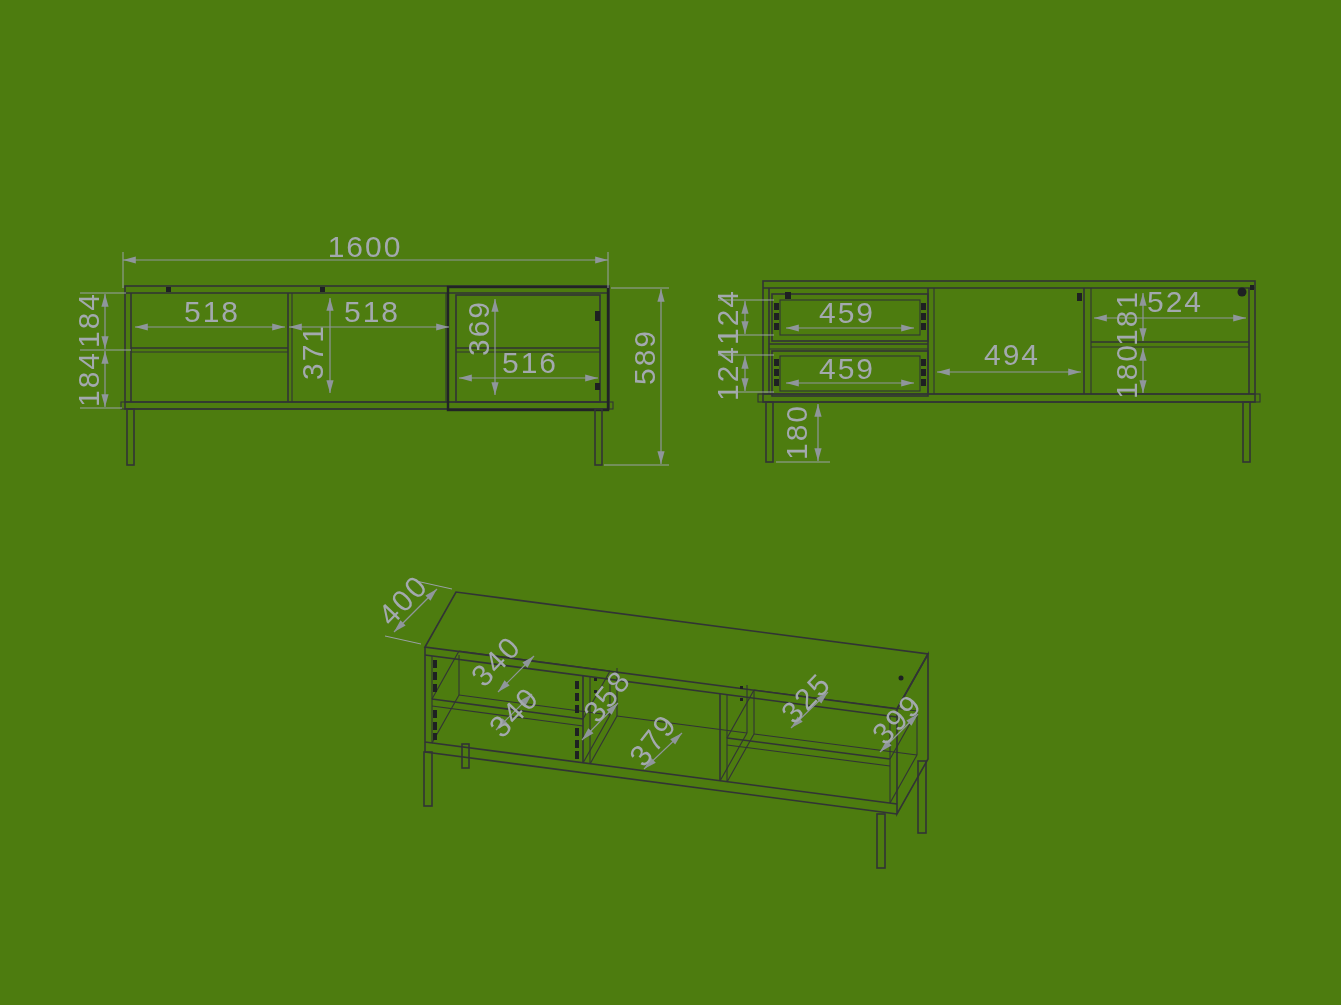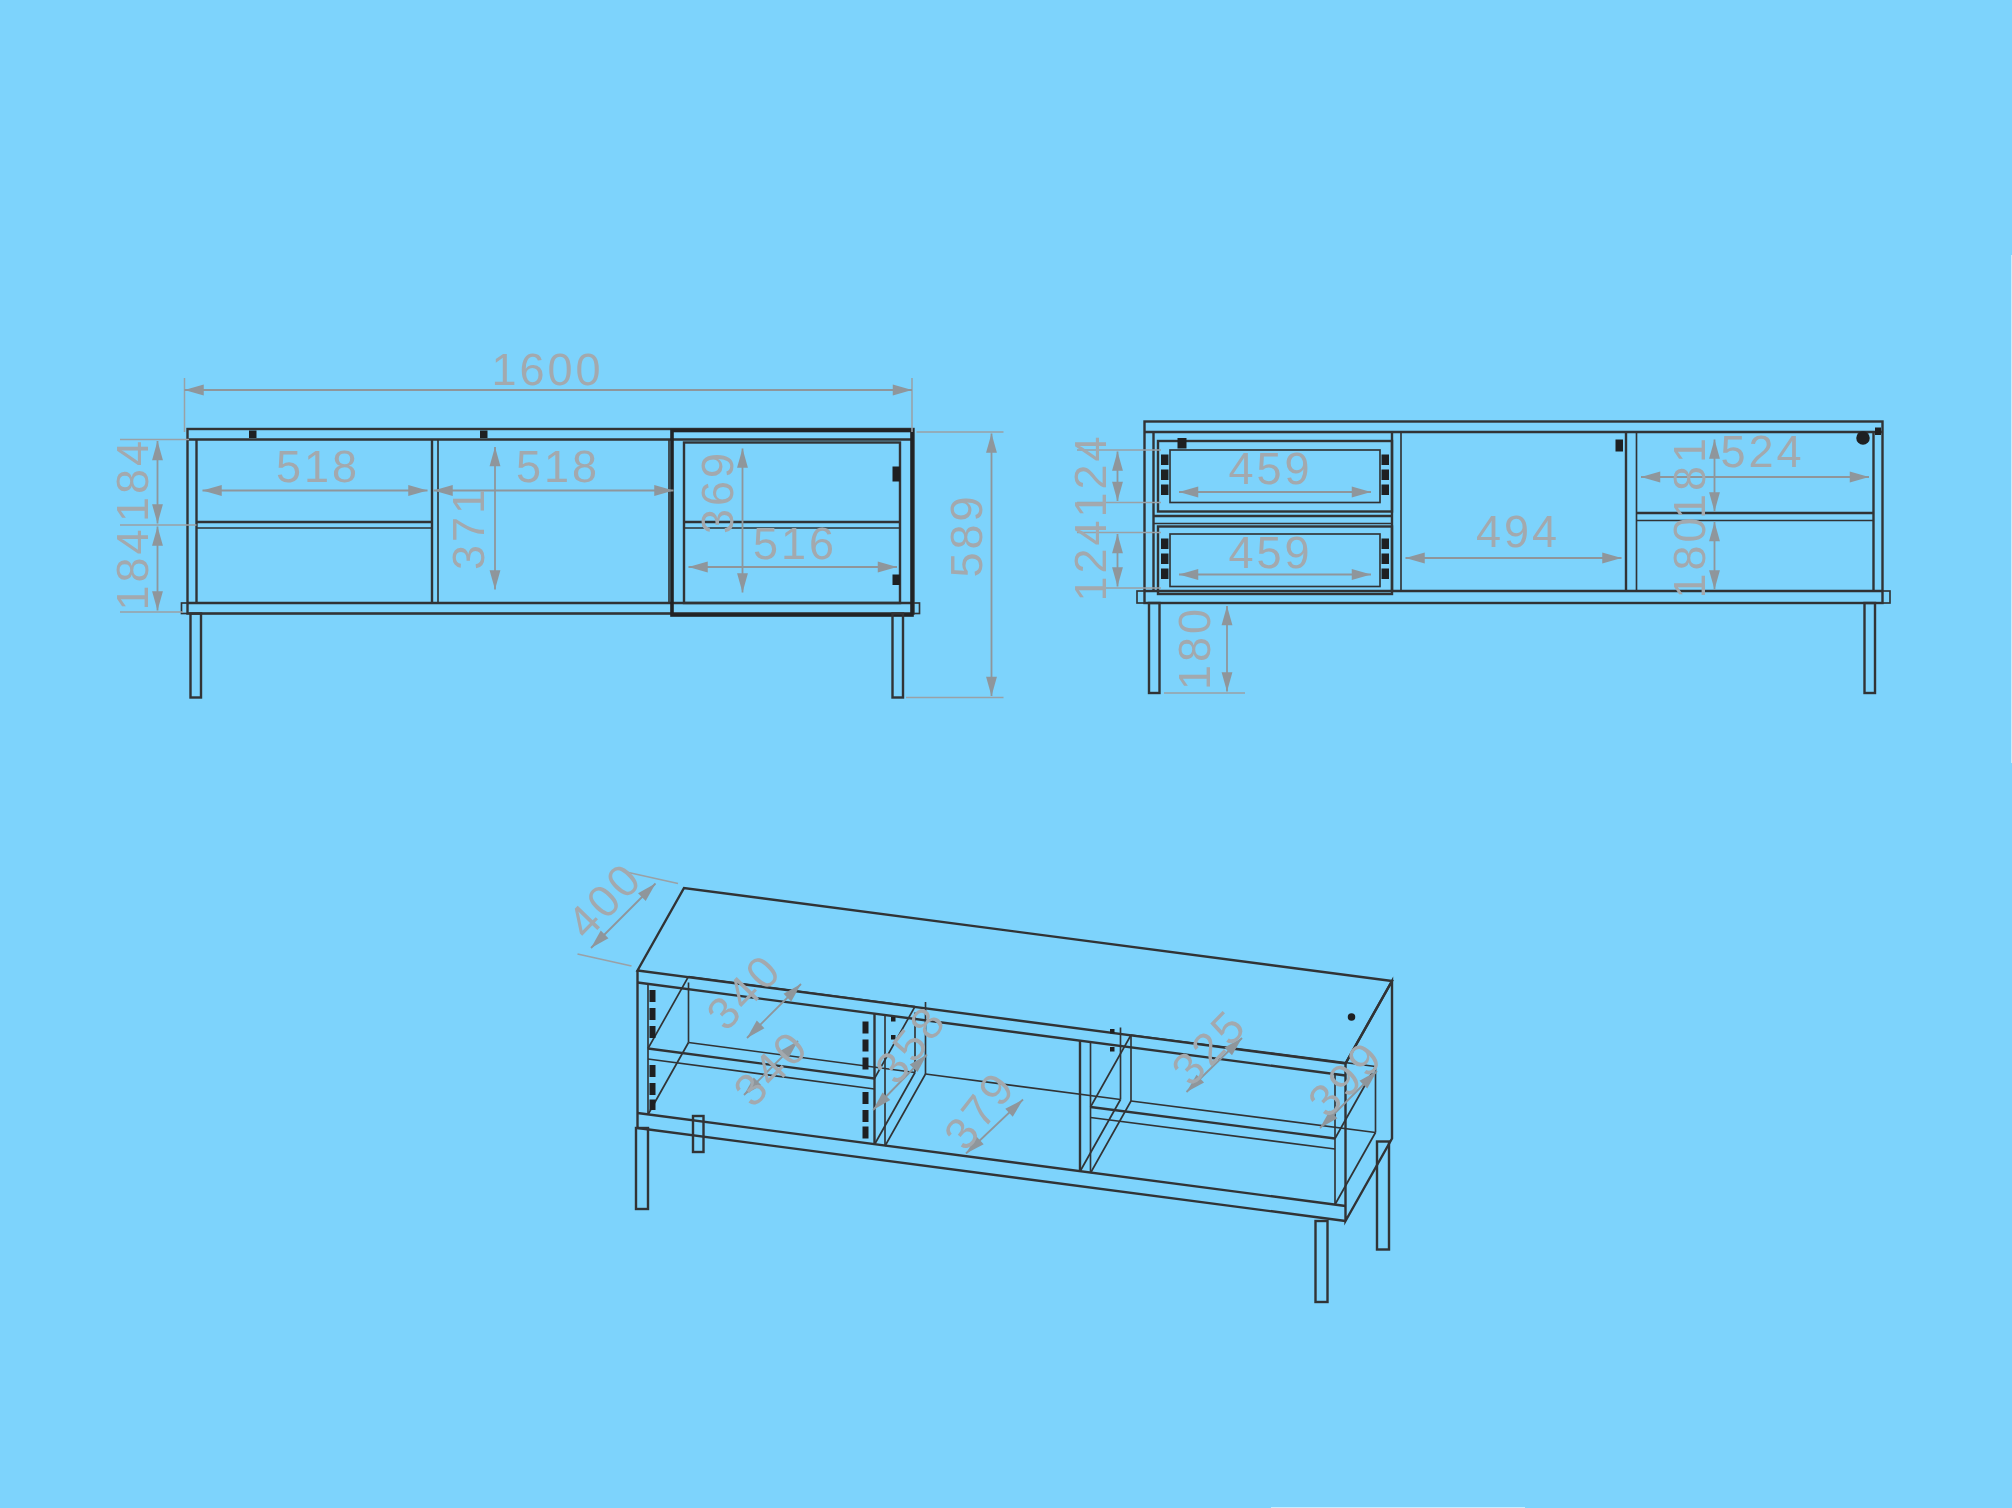--- a/index.html
+++ b/index.html
@@ -1,16 +1,16 @@
 <!DOCTYPE html>
 <html><head>
 <meta charset="utf-8">
 <style>
   html,body{margin:0;padding:0;background:#ffffff;}
-  .canvas{position:relative;width:1341px;height:1005px;background:#7dd3fc;overflow:hidden;}
+  .canvas{position:relative;width:1341px;height:1005px;background:#4d7c0f;overflow:hidden;}
   svg{display:block;}
   .ln{stroke:#313335;stroke-width:1.6;fill:none;}
   .lnthin{stroke:#313335;stroke-width:1.1;fill:none;}
   .lnthick{stroke:#212325;stroke-width:2.4;fill:none;}
   .blackfill{fill:#1e2022;stroke:none;}
   .dim{stroke:#8f969b;stroke-width:1.2;fill:none;}
   .ext{stroke:#9aa1a6;stroke-width:1;fill:none;}
   .dimtext{font-family:"Liberation Sans","DejaVu Sans",sans-serif;font-size:30px;letter-spacing:2px;fill:#a3a9ae;font-weight:400;}
 </style>
 </head>

